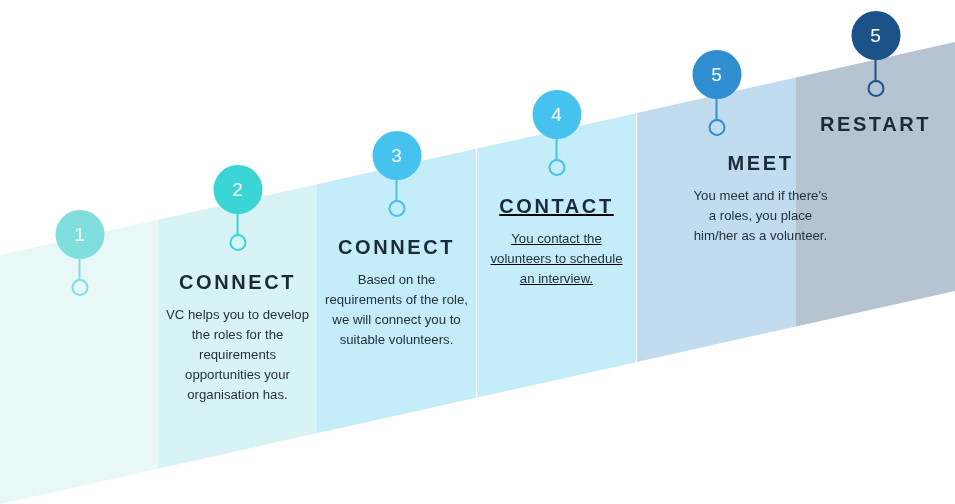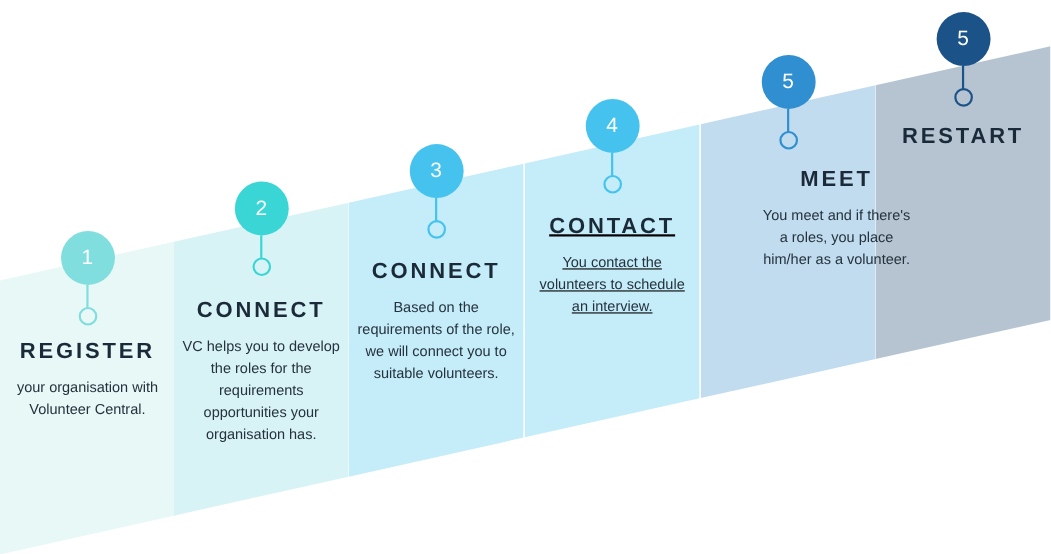--- a/index.html
+++ b/index.html
@@ -115,24 +115,20 @@
   <div class="band" id="band">
       <div class="col" style="left: 0px;">
         <svg class="panel" width="159" height="504" viewBox="0 0 159 504">
           <polygon points="0,255 159,219.5371727748691 159,468.5371727748691 0,504" fill="#e7f8f7"></polygon>
         </svg>
         <div class="marker" style="top: 210px; color: rgb(128, 222, 222);">
           <div class="bubble" style="background: rgb(128, 222, 222);">1</div>
           <div class="stem" style="background: rgb(128, 222, 222);"></div>
           <div class="ring"></div>
         </div>
-        <div class="textblock" style="top: 308px;">
-          <div class="heading">REGISTER</div>
-          <div class="body-text">your organisation with Volunteer Central.</div>
-        </div>
       </div>
       <div class="col" style="left: 158px;">
         <svg class="panel" width="159" height="504" viewBox="0 0 159 504">
           <polygon points="0,219.76020942408377 159,184.29738219895287 159,433.29738219895285 0,468.76020942408377" fill="#d8f3f6"></polygon>
         </svg>
         <div class="marker" style="top: 165px; color: rgb(58, 214, 214);">
           <div class="bubble" style="background: rgb(58, 214, 214);">2</div>
           <div class="stem" style="background: rgb(58, 214, 214);"></div>
           <div class="ring"></div>
         </div>

